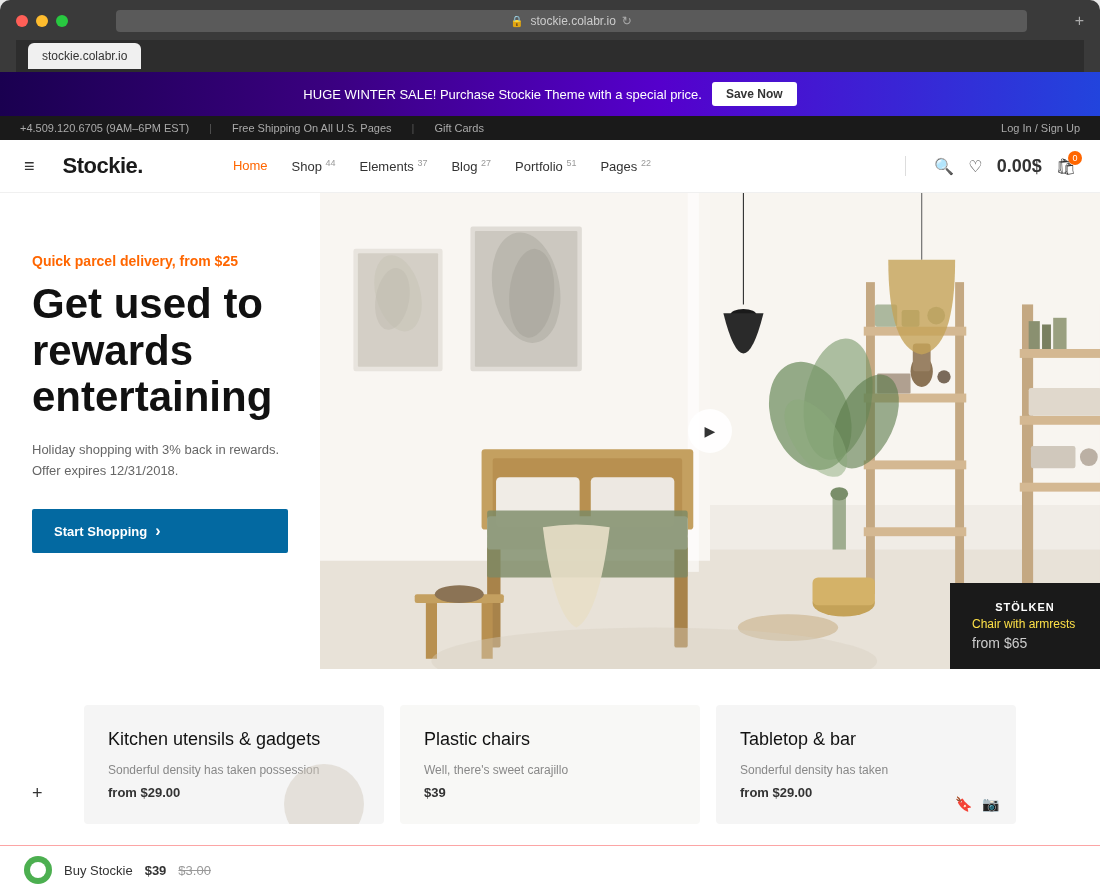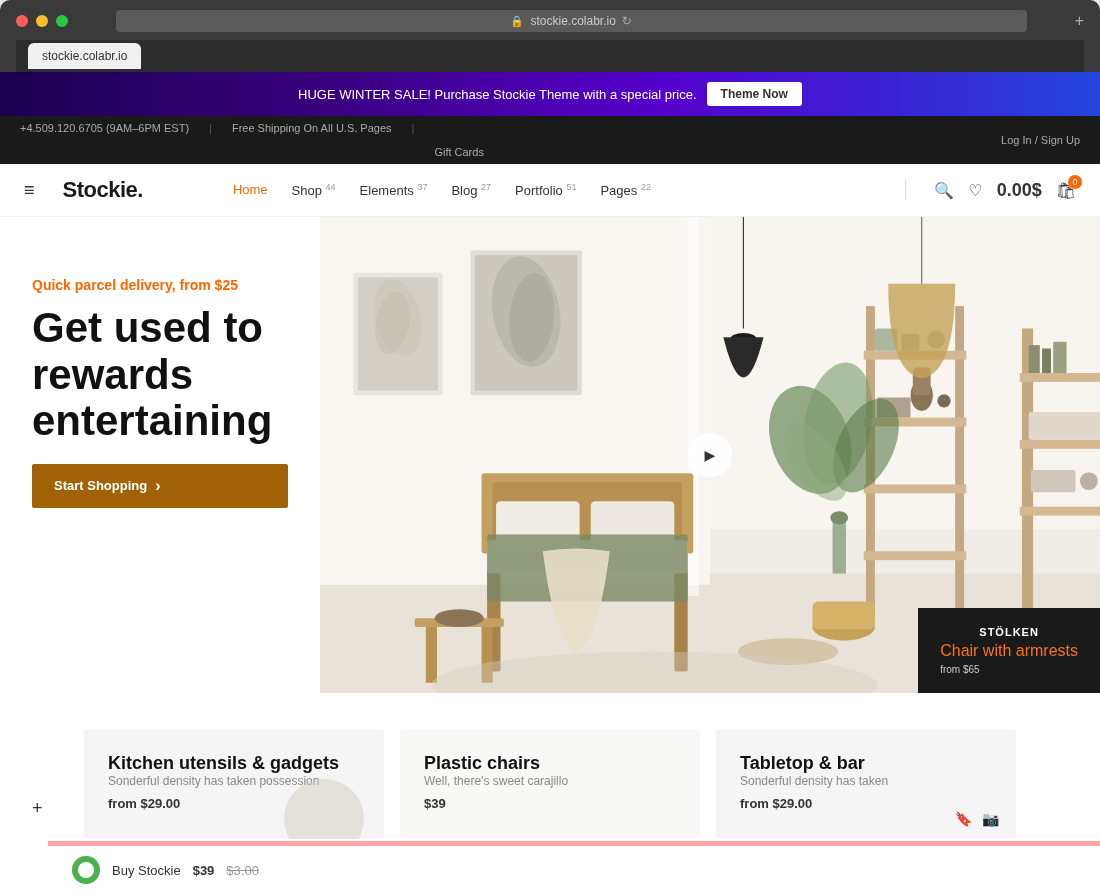--- a/index.html
+++ b/index.html
@@ -45,45 +45,45 @@
     .cart-badge { position: absolute; top: -6px; right: -6px; background: #ff6600; color: white; font-size: 9px; width: 14px; height: 14px; border-radius: 50%; display: flex; align-items: center; justify-content: center; }
     .nav-price { font-size: 18px; color: #333; font-weight: bold; }
 
     
     .hero { position: relative; display: flex; height: 476px; }
     .hero-text { width: 320px; padding: 60px 32px; background: white; z-index: 2; display: flex; flex-direction: column; justify-content: flex-start; flex-shrink: 0; }
     .hero-subtitle { font-size: 14px; color: #333; margin-bottom: 12px; }
     .hero-subtitle span { color: #ff6600; font-weight: 600; }
     .hero-title { font-size: 42px; font-weight: 800; color: #111; line-height: 1.1; margin-bottom: 20px; }
     .hero-desc { font-size: 13px; color: #666; line-height: 1.6; margin-bottom: 28px; }
-    .hero-cta { display: inline-flex; align-items: center; gap: 8px; background: #a16207; color: white; padding: 13px 22px; font-size: 13px; font-weight: 600; cursor: pointer; border: none; border-radius: 2px; }
+    .hero-cta { display: inline-flex; align-items: center; gap: 8px; background: #0369a1; color: white; padding: 13px 22px; font-size: 13px; font-weight: 600; cursor: pointer; border: none; border-radius: 2px; }
 
     
     .hero-image { flex: 1; position: relative; overflow: hidden; }
     
     
     .furniture-scene { position: absolute; inset: 0; }
 
     
     .play-btn { position: absolute; top: 50%; left: 50%; transform: translate(-50%, -50%); width: 44px; height: 44px; background: rgba(255,255,255,0.9); border-radius: 50%; display: flex; align-items: center; justify-content: center; cursor: pointer; font-size: 14px; color: #333; }
 
     
     .product-overlay { position: absolute; bottom: 0; right: 0; background: #1a1a1a; color: white; padding: 18px 22px; min-width: 150px; }
     .product-overlay-brand { font-size: 11px; font-weight: 700; letter-spacing: 1px; margin-bottom: 4px; text-align: center; }
-    .product-overlay-name { font-size: 16px; color: #f97316; margin-bottom: 4px; }
-    .product-overlay-price { font-size: 10px; color: #ccc; }
+    .product-overlay-name { font-size: 12px; color: #fde047; margin-bottom: 4px; }
+    .product-overlay-price { font-size: 14px; color: #ccc; }
 
     
     .share-sidebar { position: absolute; left: 0; top: 0; bottom: 0; width: 24px; background: white; display: flex; flex-direction: column; align-items: center; justify-content: center; gap: 12px; border-right: 1px solid #f0f0f0; }
     .share-text { font-size: 9px; letter-spacing: 2px; color: #999; writing-mode: vertical-rl; transform: rotate(180deg); }
 
     
     .categories { display: flex; gap: 0; padding: 0 24px; margin-top: 20px; gap: 16px; }
     .category-card { flex: 1; background: #f9f9f9; border-radius: 4px; padding: 24px; overflow: hidden; position: relative; min-height: 110px; }
-    .category-title { font-size: 18px; font-weight: 700; color: #111; margin-bottom: 0; }
+    .category-title { font-size: 18px; font-weight: 400; color: #111; margin-bottom: 13px; }
     .category-desc { font-size: 12px; color: #888; margin-bottom: 8px; }
     .category-price { font-size: 13px; color: #333; font-weight: 600; }
 
     
     .plus-icon { position: absolute; bottom: 20px; left: 60px; font-size: 18px; color: #333; cursor: pointer; }
 
     .lock-icon { font-size: 11px; color: #aaa; }
   </style>
 </head>
 <body>
@@ -102,30 +102,30 @@
   </div>
   <div class="browser-tab-bar">
     <div class="browser-tab">stockie.colabr.io</div>
   </div>
 </div>
 
 <div class="website">
 
   <div class="promo-banner">
     <span>HUGE WINTER SALE! Purchase Stockie Theme with a special price.</span>
-    <button class="save-now-btn">Theme Now</button>
+    <button class="save-now-btn">Save Now</button>
   </div>
 
   <div class="top-bar">
     <div class="top-bar-left">
       <span>+4.509.120.6705 (9AM–6PM EST)</span>
       <span class="top-bar-separator">|</span>
       <span>Free Shipping On All U.S. Pages</span>
       <span class="top-bar-separator">|</span>
-      <span style="cursor:pointer;margin-top:24px;">Gift Cards</span>
+      <span style="cursor:pointer;">Gift Cards</span>
     </div>
     <div class="top-bar-right">Log In / Sign Up</div>
   </div>
 
   <div class="navbar">
     <span class="nav-menu-icon">≡</span>
     <div class="nav-logo">Stockie.</div>
     <nav class="nav-links">
       <a class="nav-link active">Home</a>
       <a class="nav-link">Shop <sup>44</sup></a>
@@ -147,20 +147,22 @@
   </div>
 
   <div class="hero">
 
     <div class="hero-text">
       <p class="hero-subtitle">
         <span>Quick parcel delivery,</span>
         <span style="color:#ff6600;font-weight:600;">from $25</span>
       </p>
       <h1 class="hero-title">Get used to rewards entertaining</h1>
+      <p class="hero-desc" style="white-space:pre-line;">Holiday shopping with 3% back in rewards.
+Offer expires 12/31/2018.</p>
       <button class="hero-cta">
         <span>Start Shopping</span>
         <span style="font-size:16px;">›</span>
       </button>
     </div>
 
     <div class="hero-image">
 
       <svg class="furniture-scene" viewBox="0 0 700 476" preserveAspectRatio="xMidYMid slice" xmlns="http://www.w3.org/2000/svg">
 
@@ -310,21 +312,21 @@
         <div style="position:absolute;bottom:12px;right:16px;display:flex;gap:10px;">
           <span style="font-size:14px;color:#666;">🔖</span>
           <span style="font-size:14px;color:#666;">📷</span>
         </div>
       </div>
     </div>
 
     <span class="plus-icon" style="position:absolute;bottom:20px;left:32px;font-size:18px;color:#333;">+</span>
   </div>
 
-  <div style="position:absolute;bottom:0;left:0;right:0;background:white;border-top:5px solid #fca5a5;padding:10px 24px;display:flex;align-items:center;gap:12px;z-index:100;margin-left:48px;">
+  <div style="position:absolute;bottom:0;left:0;right:0;background:white;border-top:1px solid #fca5a5;padding:10px 24px;display:flex;align-items:center;gap:12px;z-index:100;">
     <div style="width:28px;height:28px;border-radius:50%;background:#4CAF50;display:flex;align-items:center;justify-content:center;">
       <div style="width:16px;height:16px;border-radius:50%;background:white;"></div>
     </div>
     <span style="font-size:13px;color:#333;">Buy Stockie</span>
     <span style="font-size:13px;color:#333;font-weight:600;">$39</span>
     <span style="font-size:13px;color:#999;text-decoration:line-through;">$3.00</span>
   </div>
 </div>
 
 </body></html>

